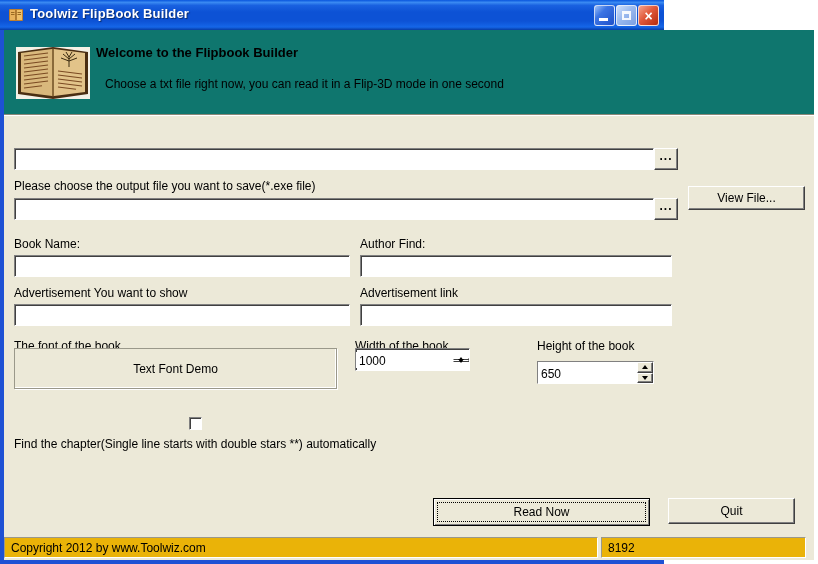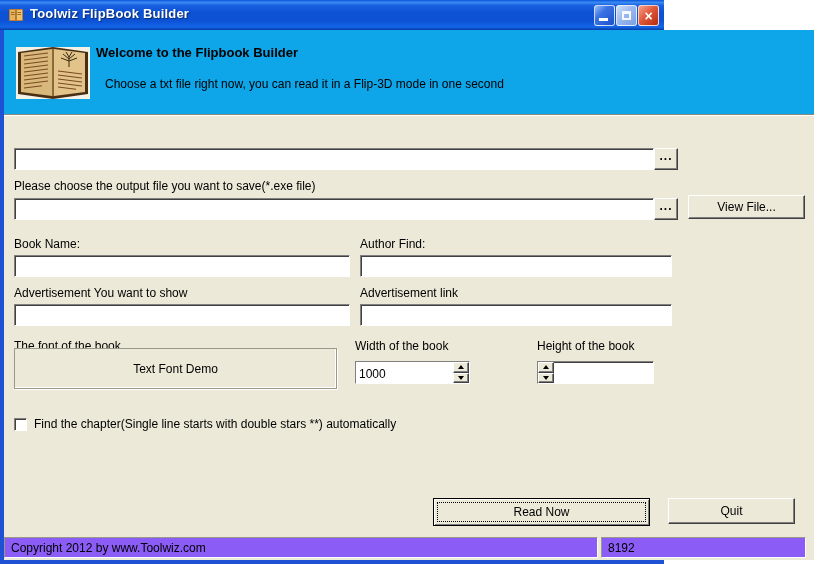--- a/index.html
+++ b/index.html
@@ -31,21 +31,21 @@
   }
   .btn-min   { right:49px; background:linear-gradient(135deg,#9cc0f8 0%,#3b74e4 35%,#1e50c8 100%); }
   .btn-max   { right:27px; background:linear-gradient(135deg,#cfe0fa 0%,#9ab9ee 45%,#7b9fe2 100%); }
   .btn-close { right:5px;  background:linear-gradient(135deg,#f6a38b 0%,#e0583a 45%,#b52b0d 100%); color:#fff; font-weight:bold; font-size:14px; line-height:1; }
   .glyph-min { position:absolute; left:4px; bottom:4px; width:9px; height:3px; background:#fff; }
   .glyph-max { width:9px; height:9px; border:2px solid #fff; border-top-width:3px; opacity:.9; }
 
   
   .content { position:absolute; left:0; top:30px; width:810px; height:530px; background:#ece9d8; }
 
-  .header { position:absolute; left:0; top:0; width:810px; height:84px; background:#0ea5e9;text-decoration:underline; }
+  .header { position:absolute; left:0; top:0; width:810px; height:84px; background:#0f766e;text-decoration:underline; }
   .book-image { position:absolute; left:12px; top:14px; width:74px; height:58px; }
   .header-title { position:absolute; left:92px; top:15px; font-weight:bold; font-size:13px; }
   .header-subtitle { position:absolute; left:101px; top:47px; font-size:12px; }
   .header-divider { position:absolute; left:0; top:84px; width:810px; height:2px; border-top:1px solid #8a8877; border-bottom:1px solid #fff; }
 
   .lbl { position:absolute; font-size:12px; white-space:nowrap; }
 
   .sunken {
     background:#fff;
     border-top:1px solid #808080; border-left:1px solid #808080;
@@ -92,21 +92,21 @@
   .tri-up, .tri-down { position:absolute; left:50%; top:50%; transform:translate(-50%,-50%); width:0; height:0; border-left:3px solid transparent; border-right:3px solid transparent; }
   .tri-up { border-bottom:4px solid #000; }
   .tri-down { border-top:4px solid #000; }
 
   .cb-row { position:absolute; display:flex; align-items:center; gap:7px; }
   .cb-box { width:13px; height:13px; background:#fff; flex:0 0 auto; }
   .cb-label { font-size:12px; white-space:nowrap; }
 
   
   .status-panel {
-    position:absolute; height:21px; background:#8b5cf6;
+    position:absolute; height:21px; background:#eab308;
     border:1px solid; border-color:#9a988a #fff #fff #9a988a;
     font-size:12px; padding:3px 0 12px 6px; overflow:hidden; white-space:nowrap;
   }
 </style>
 </head>
 <body>
 
 <div class="window">
 
   <div class="titlebar">
@@ -166,61 +166,62 @@
       <div class="header-subtitle">Choose a txt file right now, you can read it in a Flip-3D mode in one second</div>
       <div class="header-divider"></div>
     </div>
 
     <input class="txt sunken" style="left: 10px; top: 118px; width: 640px;" value="">
     <div class="push-btn raised browse-btn" style="left:650px; top:118px;">...</div>
 
     <div class="lbl" style="left:10px; top:149px;">Please choose the output file you want to save(*.exe file)</div>
     <input class="txt sunken" style="left: 10px; top: 168px; width: 640px;" value="">
     <div class="push-btn raised browse-btn" style="left:650px; top:168px;">...</div>
-    <div class="push-btn raised" style="left:684px; top:165px; width:117px; height:24px;">View File...</div>
+    <div class="push-btn raised" style="left:684px; top:156px; width:117px; height:24px;">View File...</div>
 
     <div class="lbl" style="left:10px; top:207px;">Book Name:</div>
     <input class="txt sunken" style="left: 10px; top: 225px; width: 336px;" value="">
     <div class="lbl" style="left:356px; top:207px;">Author Find:</div>
     <input class="txt sunken" style="left: 356px; top: 225px; width: 312px;" value="">
 
     <div class="lbl" style="left:10px; top:256px;">Advertisement You want to show</div>
     <input class="txt sunken" style="left: 10px; top: 274px; width: 336px;" value="">
     <div class="lbl" style="left:356px; top:256px;">Advertisement link</div>
     <input class="txt sunken" style="left: 356px; top: 274px; width: 312px;" value="">
 
     <div class="lbl" style="left:10px; top:309px;">The font of the book</div>
     <div class="etched-box" style="left:10px; top:318px; width:323px; height:41px;">Text Font Demo</div>
 
     <div class="lbl" style="left:351px; top:309px;">Width of the book</div>
-    <div class="spinner sunken" style="left:351px; top:331px; width:115px;">
+    <div class="spinner sunken" style="left:351px; top:318px; width:115px;align-items:center;">
       <input value="1000" style="">
       <div class="spin-col">
         <div class="spin-btn raised">
             <span class="tri-up"></span>
           </div>
         <div class="spin-btn raised">
             <span class="tri-down"></span>
           </div>
       </div>
     </div>
 
     <div class="lbl" style="left:533px; top:309px;">Height of the book</div>
     <div class="spinner sunken" style="left:533px; top:331px; width:117px;">
+      <input value="650" style="">
       <div class="spin-col">
         <div class="spin-btn raised">
             <span class="tri-up"></span>
           </div>
         <div class="spin-btn raised">
             <span class="tri-down"></span>
           </div>
       </div>
     </div>
 
-    <div class="cb-row" style="left:10px; top:387px;">
+    <div class="cb-row" style="left:10px; top:387px;flex-direction:column;">
       <span class="cb-box sunken"></span>
       <span class="cb-label">Find the chapter(Single line starts with double stars **) automatically</span>
     </div>
 
     <div class="push-btn btn-default" style="left:429px; top:468px; width:217px; height:28px;">Read Now</div>
     <div class="push-btn raised" style="left:664px; top:468px; width:127px; height:26px;">Quit</div>
 
     <div class="status-panel" style="left:0; top:507px; width:594px;">Copyright 2012 by www.Toolwiz.com</div>
     <div class="status-panel" style="left:597px; top:507px; width:205px;">8192</div>
 

